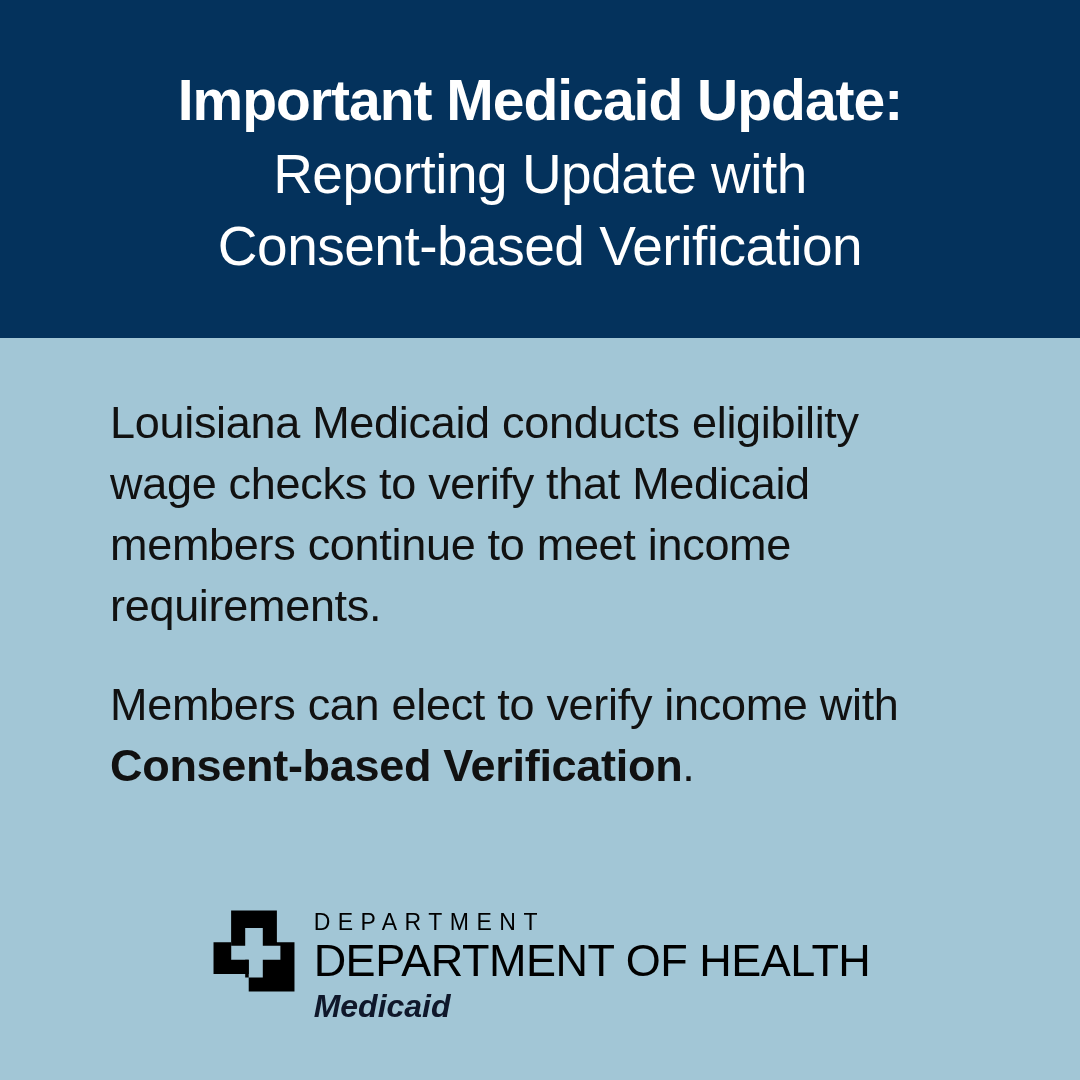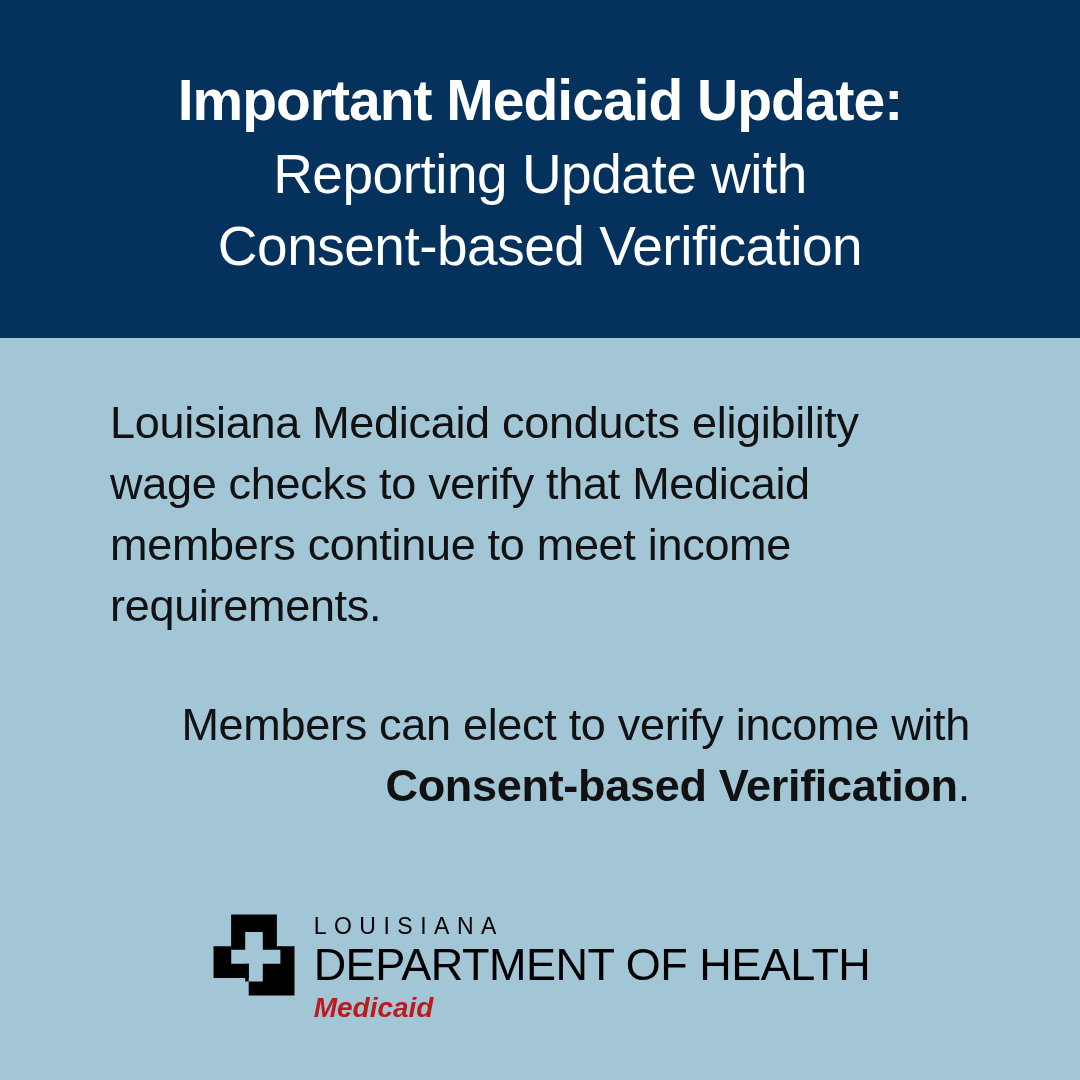--- a/index.html
+++ b/index.html
@@ -70,22 +70,21 @@
   .body-paragraph {
     color: #111111;
     font-size: 45px;
     line-height: 61px;
     font-weight: normal;
     letter-spacing: -0.3px;
     max-width: 860px;
     margin: 0;
   }
   .body-paragraph.second {
-    margin-top: 58px;
-    text-align: right;
+    margin-top: 38px;
   }
   .body-paragraph b {
     font-weight: bold;
   }
 
   
   .logo-lockup {
     position: absolute;
     left: 0;
     right: 0;
@@ -120,24 +119,24 @@
   .logo-department {
     font-family: "Liberation Sans Narrow", "Liberation Sans", sans-serif;
     font-size: 45px;
     font-weight: normal;
     letter-spacing: -0.5px;
     color: #000000;
     line-height: 1;
   }
   .logo-medicaid {
     font-family: "Liberation Sans", sans-serif;
-    font-size: 28px;
+    font-size: 32px;
     font-weight: bold;
     font-style: italic;
-    color: #b91c1c;
+    color: #0f172a;
     line-height: 1;
     margin-top: 7px;
   }
 </style>
 </head>
 <body>
 
 <div id="poster">
 
   <div class="header-band">
@@ -155,21 +154,21 @@
     <div class="logo-lockup">
 
       <svg class="logo-mark" viewBox="0 0 100 100" aria-hidden="true">
 
         <path fill="#000000" fill-rule="evenodd" d="M24,4 H76 V40 H96 V96 H44 V60 H24 Z
                  M40,24 H60 V44 H80 V60 H60 V80 H40 V60 H20 V44 H40 Z"></path>
         <path fill="#000000" d="M4,40 H24 V60 H44 V76 H4 Z"></path>
       </svg>
 
       <div class="logo-text">
-        <div class="logo-louisiana">LOUISIANA</div>
+        <div class="logo-louisiana">DEPARTMENT</div>
         <div class="logo-department">DEPARTMENT OF HEALTH</div>
         <div class="logo-medicaid">Medicaid</div>
       </div>
 
     </div>
 
   </div>
 
 </div>
 

